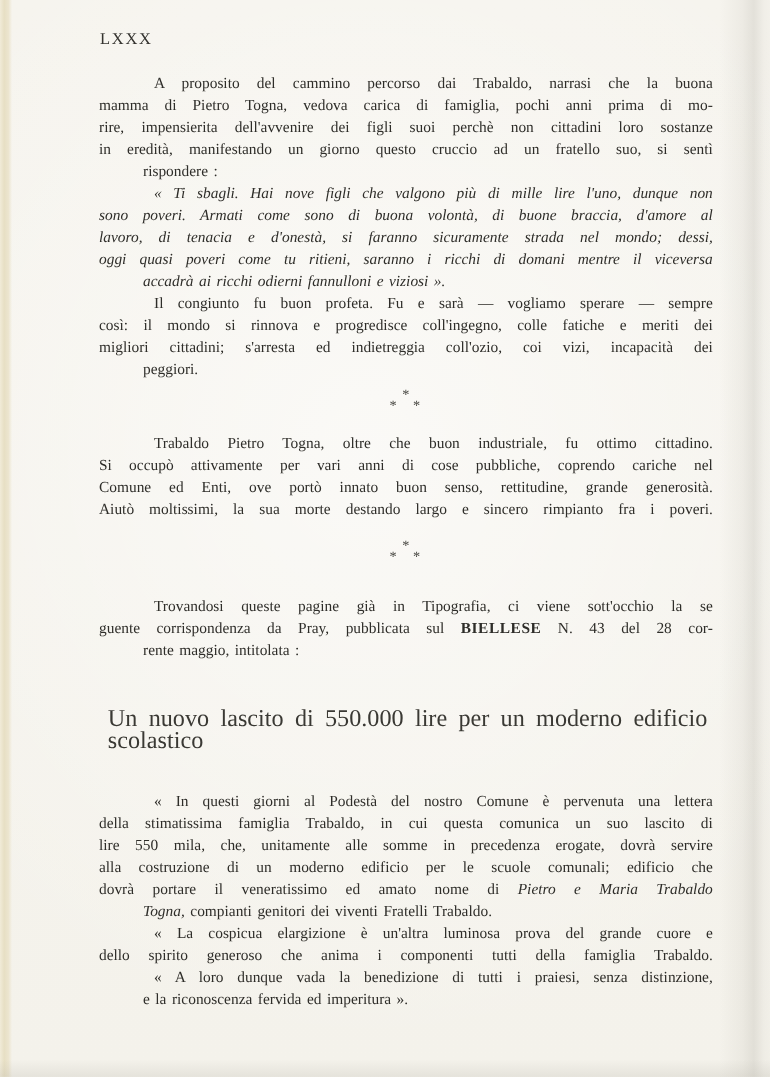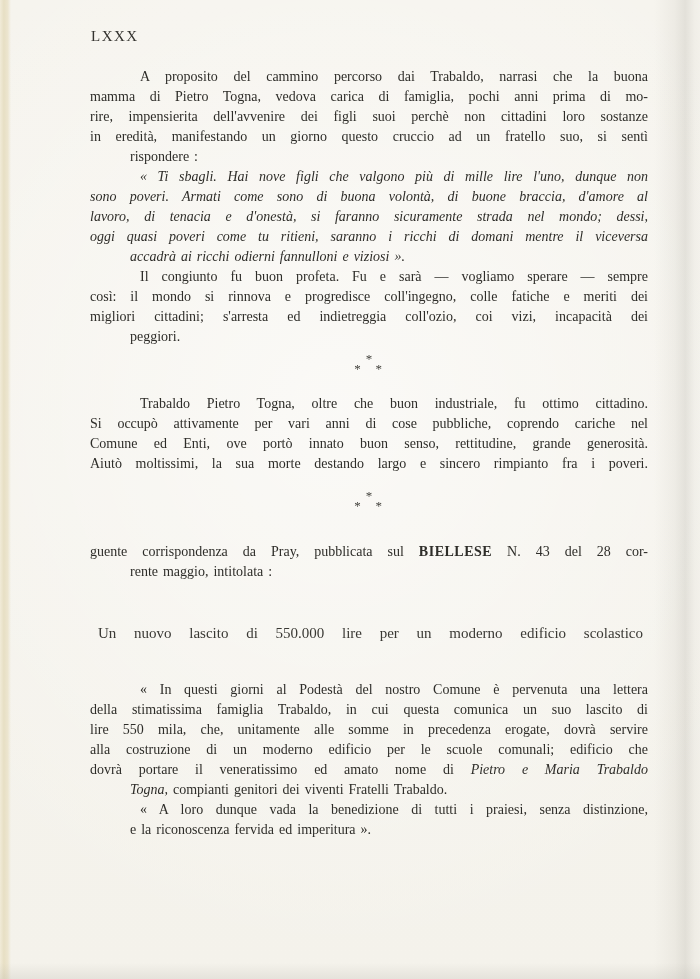--- a/index.html
+++ b/index.html
@@ -52,21 +52,21 @@
   .asterism {
     text-align: center; color: #41403b;
     font-size: 13px; line-height: 9px;
     margin: 7px 0 21px 0;
   }
   .asterism .ast-top { display: block; margin-bottom: 1px; }
   .asterism .ast-bottom { display: block; letter-spacing: 5px; margin-left: 3px; }
   .asterism.second { margin: 17px 0 32px 0; }
   .headline {
     margin: 41px 0 37px 8px; width: 545px;
-    font-size: 15px; font-weight: normal; color: #3a3934;
+    font-size: 22px; font-weight: normal; color: #3a3934;
     text-align: justify; text-align-last: justify;
     word-spacing: 2px;
   }
 </style>
 </head>
 <body>
 
 <div class="scan">
   <div class="edge-left"></div>
   <div class="edge-right"></div>
@@ -110,35 +110,40 @@
       <span class="line">Comune ed Enti, ove portò innato buon senso, rettitudine, grande generosità.</span>
       <span class="line">Aiutò moltissimi, la sua morte destando largo e sincero rimpianto fra i poveri.</span>
     </p>
 
     <div class="asterism second">
       <span class="ast-top">*</span>
       <span class="ast-bottom">* *</span>
     </div>
 
     <p class="para">
+      <span class="line ind">Trovandosi queste pagine già in Tipografia, ci viene sott'occhio la se</span>
       <span class="line"><span>guente corrispondenza da Pray, pubblicata sul </span><b class="pressname">BIELLESE</b><span> N. 43  del 28 cor-</span></span>
       <span class="line last">rente maggio, intitolata :</span>
     </p>
 
     <h2 class="headline">Un nuovo lascito di 550.000 lire per un moderno edificio scolastico</h2>
 
     <p class="para">
       <span class="line ind">« In questi giorni al Podestà del nostro Comune è pervenuta una lettera</span>
       <span class="line">della stimatissima famiglia Trabaldo, in cui questa comunica un suo lascito di</span>
       <span class="line">lire 550 mila, che, unitamente alle somme in precedenza erogate, dovrà servire</span>
       <span class="line">alla costruzione di un moderno edificio per le scuole comunali; edificio che</span>
       <span class="line"><span>dovrà portare il veneratissimo ed amato nome di </span><i>Pietro e Maria Trabaldo</i></span>
       <span class="line last"><i>Togna,</i><span> compianti genitori dei viventi Fratelli Trabaldo.</span></span>
     </p>
 
+    <p class="para">
+      <span class="line ind">« La cospicua elargizione è un'altra luminosa prova del grande cuore e</span>
+      <span class="line">dello spirito generoso che anima i componenti tutti della famiglia Trabaldo.</span>
+    </p>
 
     <p class="para">
       <span class="line ind">« A loro dunque vada la benedizione di tutti i praiesi, senza distinzione,</span>
       <span class="line last">e la riconoscenza fervida ed imperitura ».</span>
     </p>
 
   </div>
 </div>
 
 </body></html>

